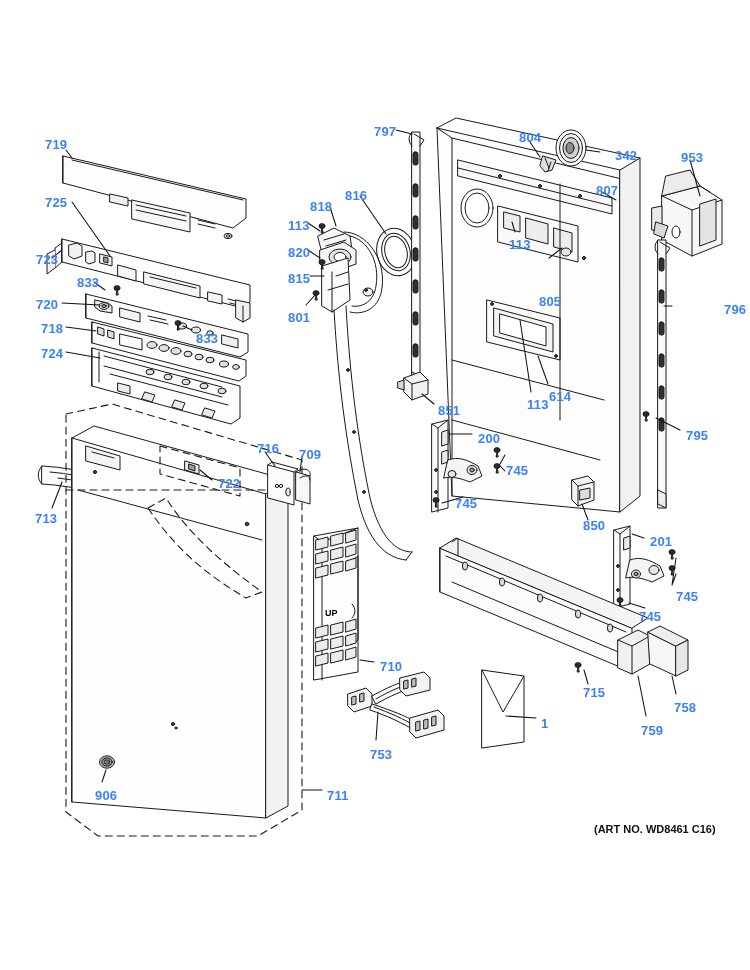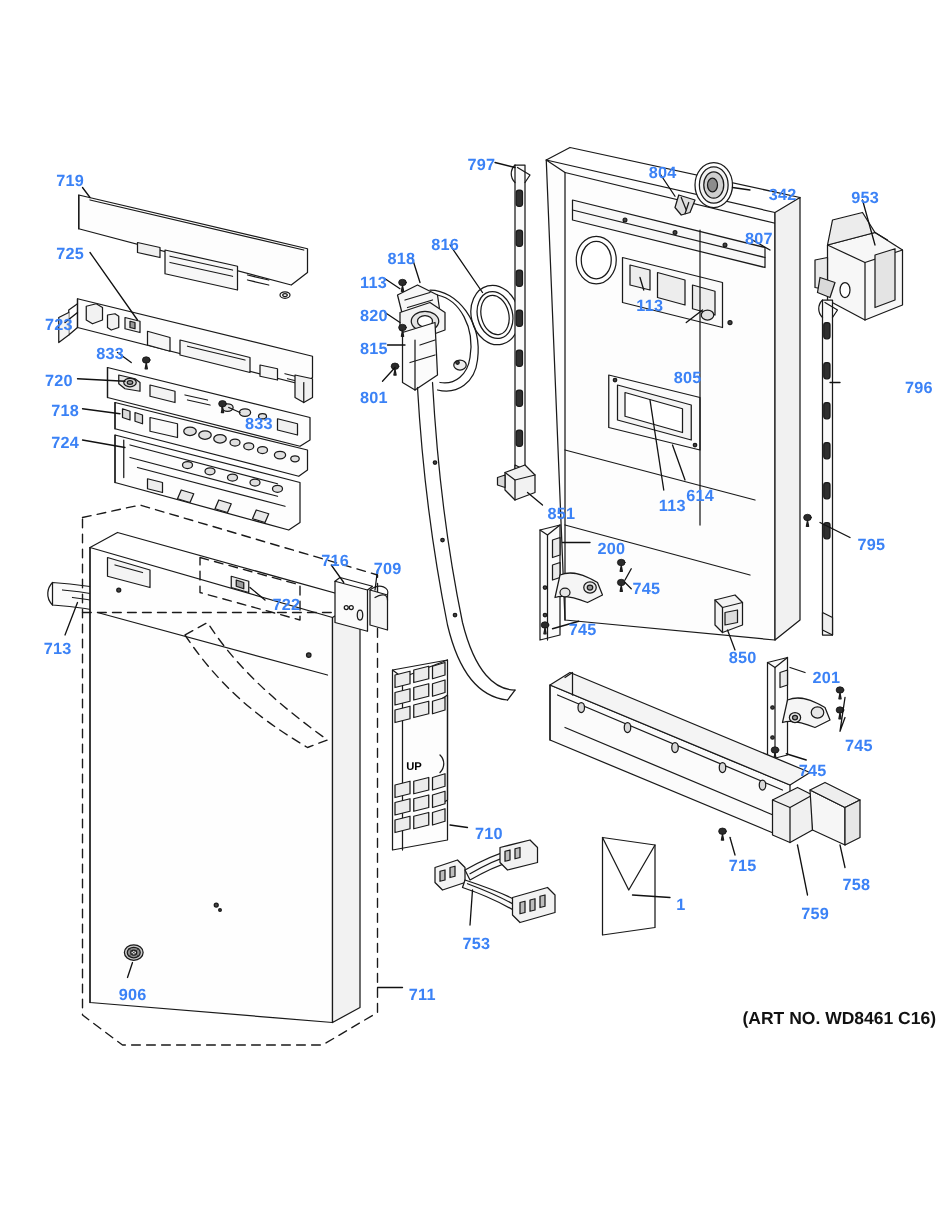--- a/index.html
+++ b/index.html
@@ -1,21 +1,21 @@
 <!DOCTYPE html>
 <html><head>
 <meta charset="utf-8">
 <style>
   html,body{margin:0;padding:0;background:#ffffff;}
   body{width:750px;height:970px;font-family:"Liberation Sans",sans-serif;overflow:hidden;}
   #sheet{position:relative;width:750px;height:970px;background:#fff;}
   #art{position:absolute;inset:0;width:750px;height:970px;}
   .cal{position:absolute;font-family:"Liberation Sans",sans-serif;font-weight:bold;
        font-size:13px;color:#3b82f6;white-space:nowrap;line-height:1;letter-spacing:.2px;}
-  #artno{position:absolute;left:594px;top:806px;font-size:14px;font-weight:bold;
+  #artno{position:absolute;left:594px;top:823px;font-size:11px;font-weight:bold;
          color:#111;white-space:nowrap;font-family:"Liberation Sans",sans-serif;}
   .upmark{position:absolute;font-size:9px;font-weight:bold;color:#000;}
 </style>
 </head>
 <body>
 
 <div id="sheet">
 
   <svg id="art" viewBox="0 0 750 970">
     <defs>

